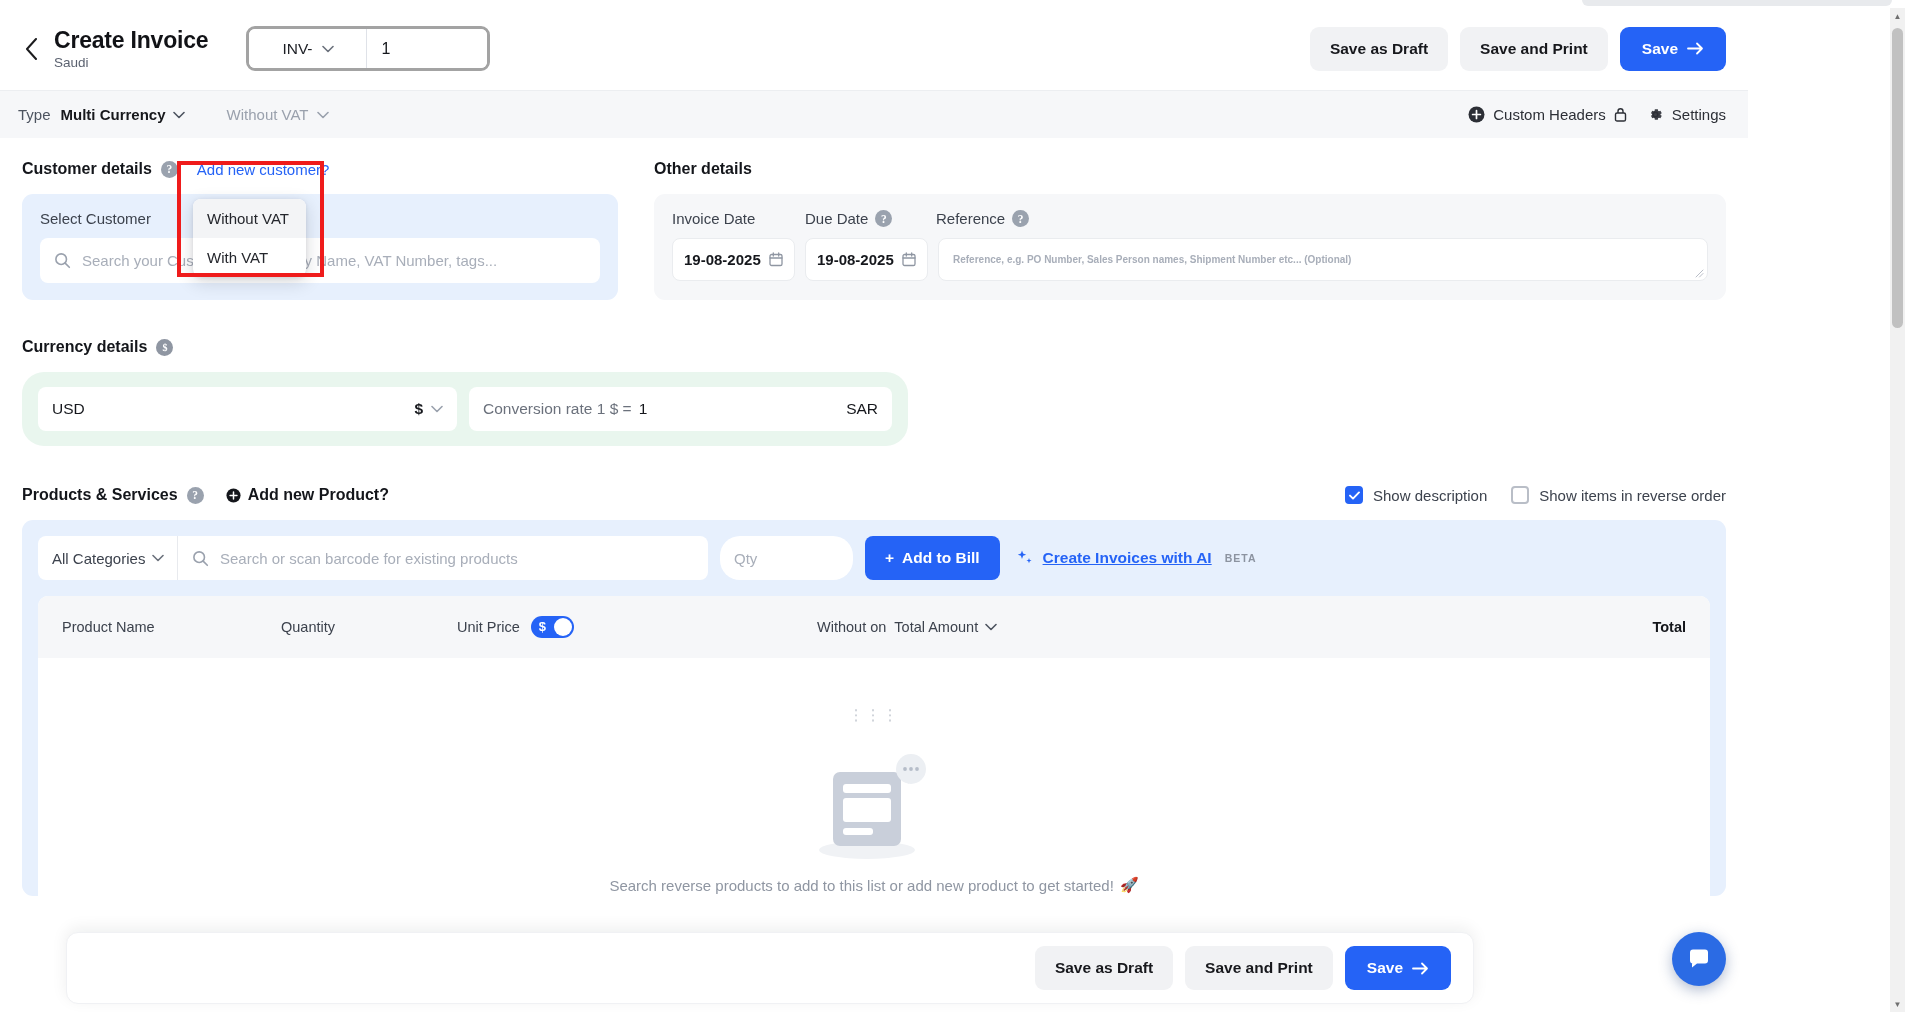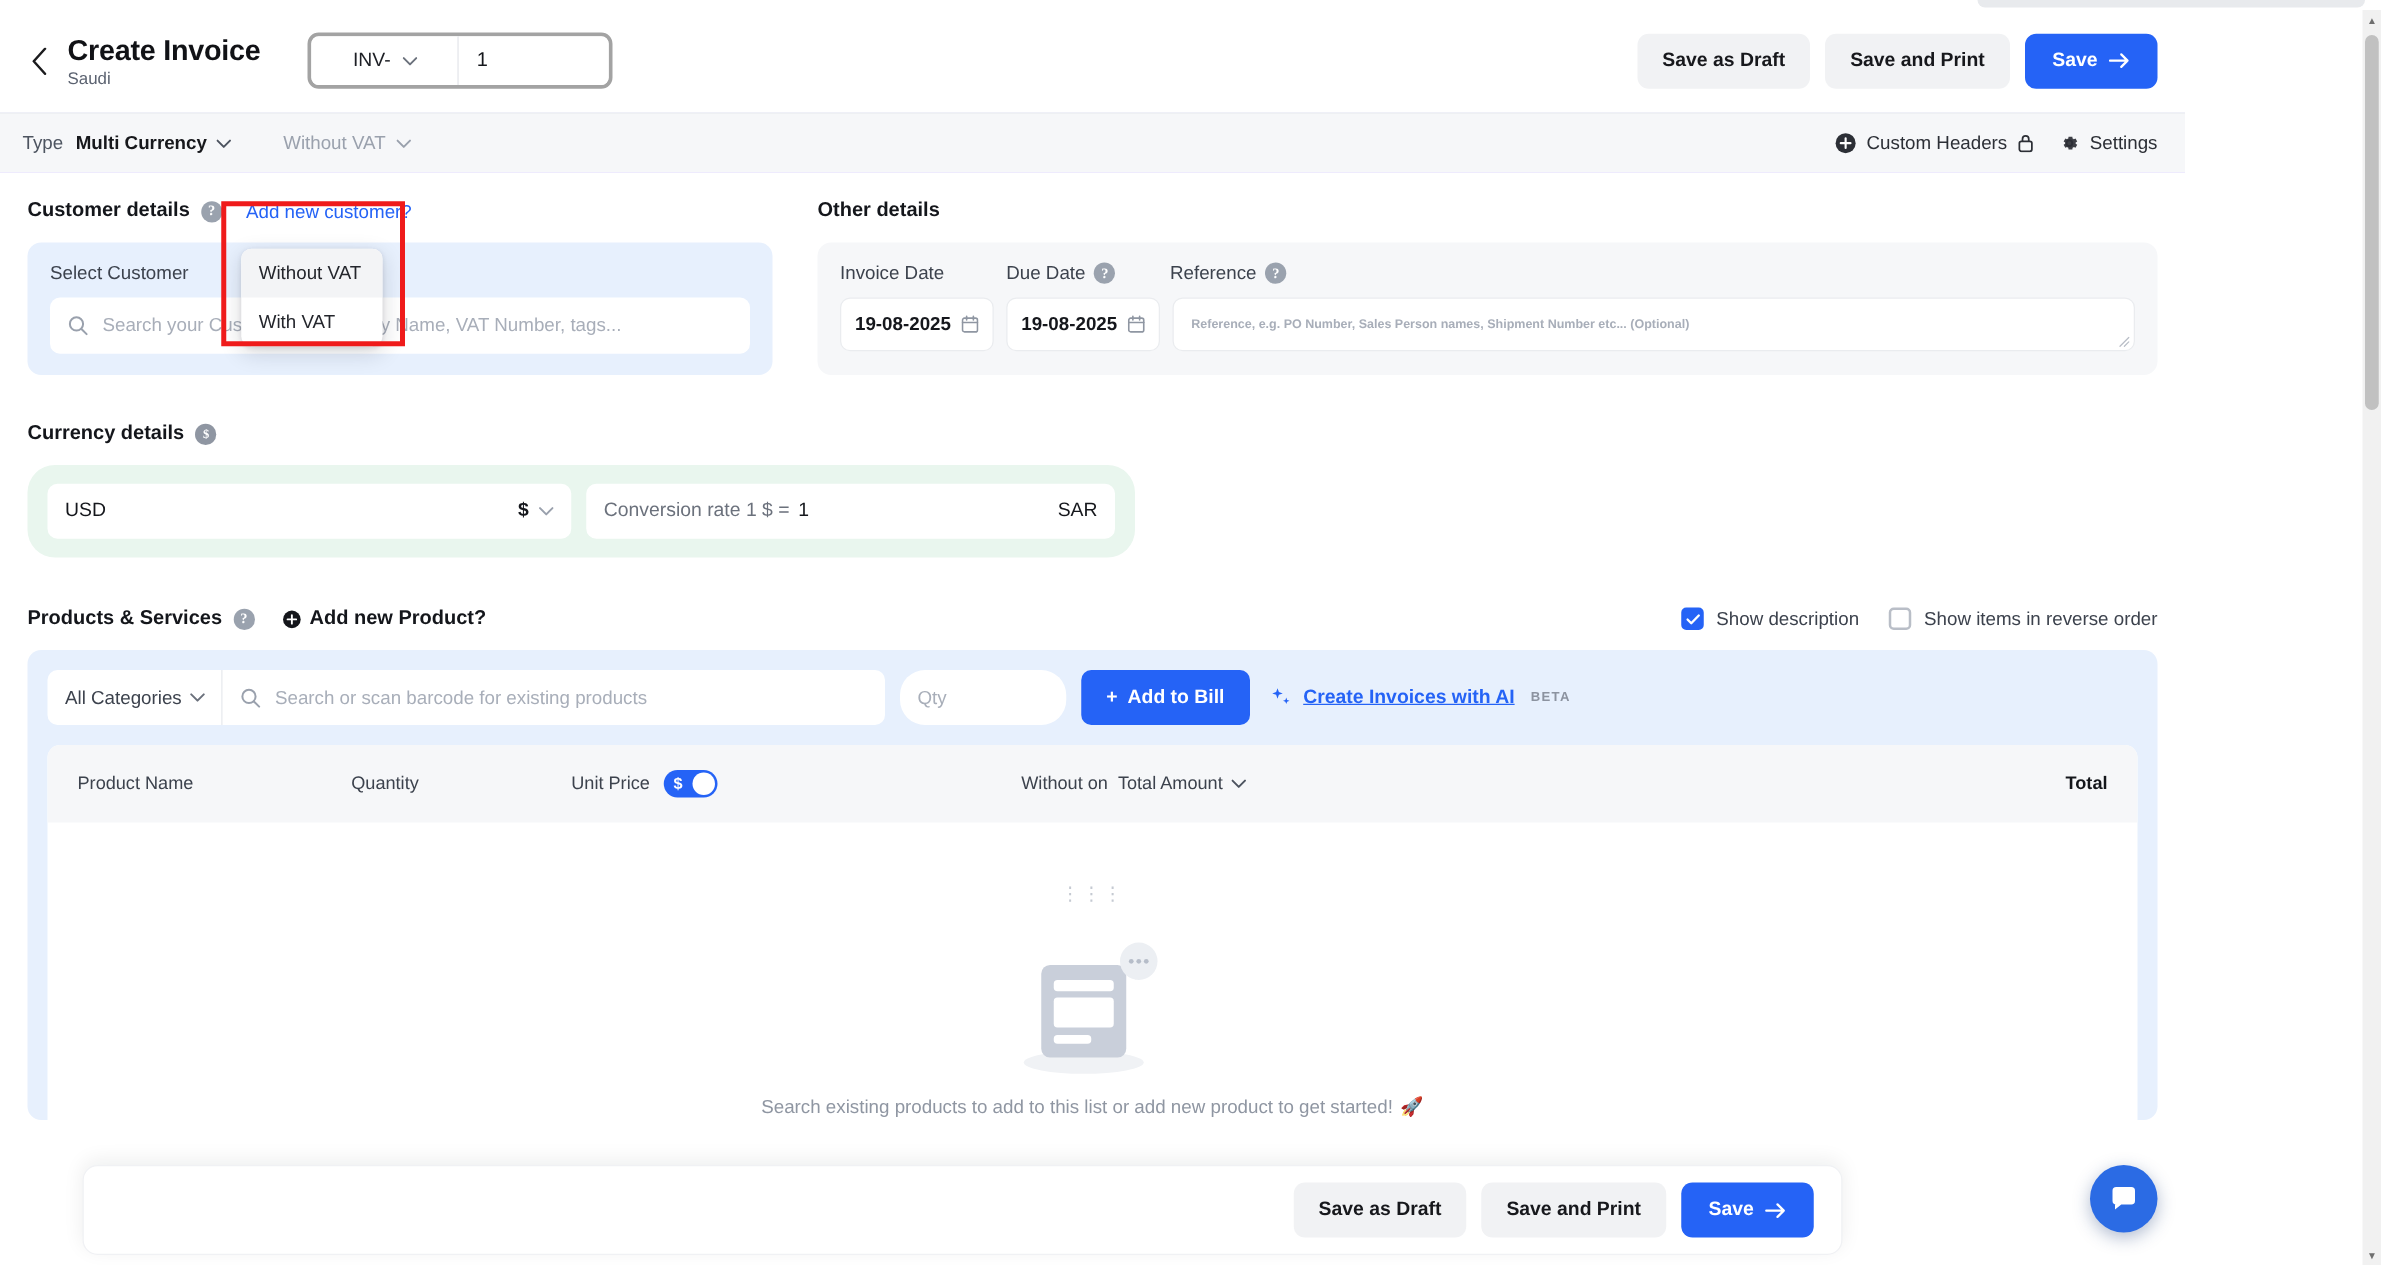--- a/index.html
+++ b/index.html
@@ -18,21 +18,21 @@
   }
   .browser-tab {
     position: absolute; top: 0; left: 1582px; width: 310px; height: 6px;
     background: #e8eaed; border-radius: 0 0 6px 6px;
   }
 
   
   .app {
     position: absolute; top: 8px; left: 0;
     width: 1748px; height: 1004px;
-    background: #c4b5fd;
+    background: #0f766e;
     overflow: hidden;
   }
 
   
   .header {
     position: relative;
     height: 82px;
     background: #ffffff;
     display: flex; align-items: center;
     padding: 0 22px 0 14px;
@@ -601,21 +601,21 @@
                 <rect x="44" y="56" width="48" height="24" rx="3" fill="#ffffff"></rect>
                 <rect x="44" y="86" width="30" height="7" rx="3" fill="#ffffff"></rect>
                 <circle cx="112" cy="27" r="15" fill="#eceff3"></circle>
                 <circle cx="106" cy="27" r="1.9" fill="#b6bdc9"></circle>
                 <circle cx="112" cy="27" r="1.9" fill="#b6bdc9"></circle>
                 <circle cx="118" cy="27" r="1.9" fill="#b6bdc9"></circle>
                 <path d="M104 38 L110 42 L110 36 Z" fill="#eceff3"></path>
               </svg>
             </div>
             <div class="empty-text">
-              <span>Search existing products to add to this list or add new product to get started!</span>
+              <span>Search reverse products to add to this list or add new product to get started!</span>
               <span>🚀</span>
             </div>
           </div>
         </div>
       </div>
     </div>
 
   </div>
 
   <div class="bottom-bar">

